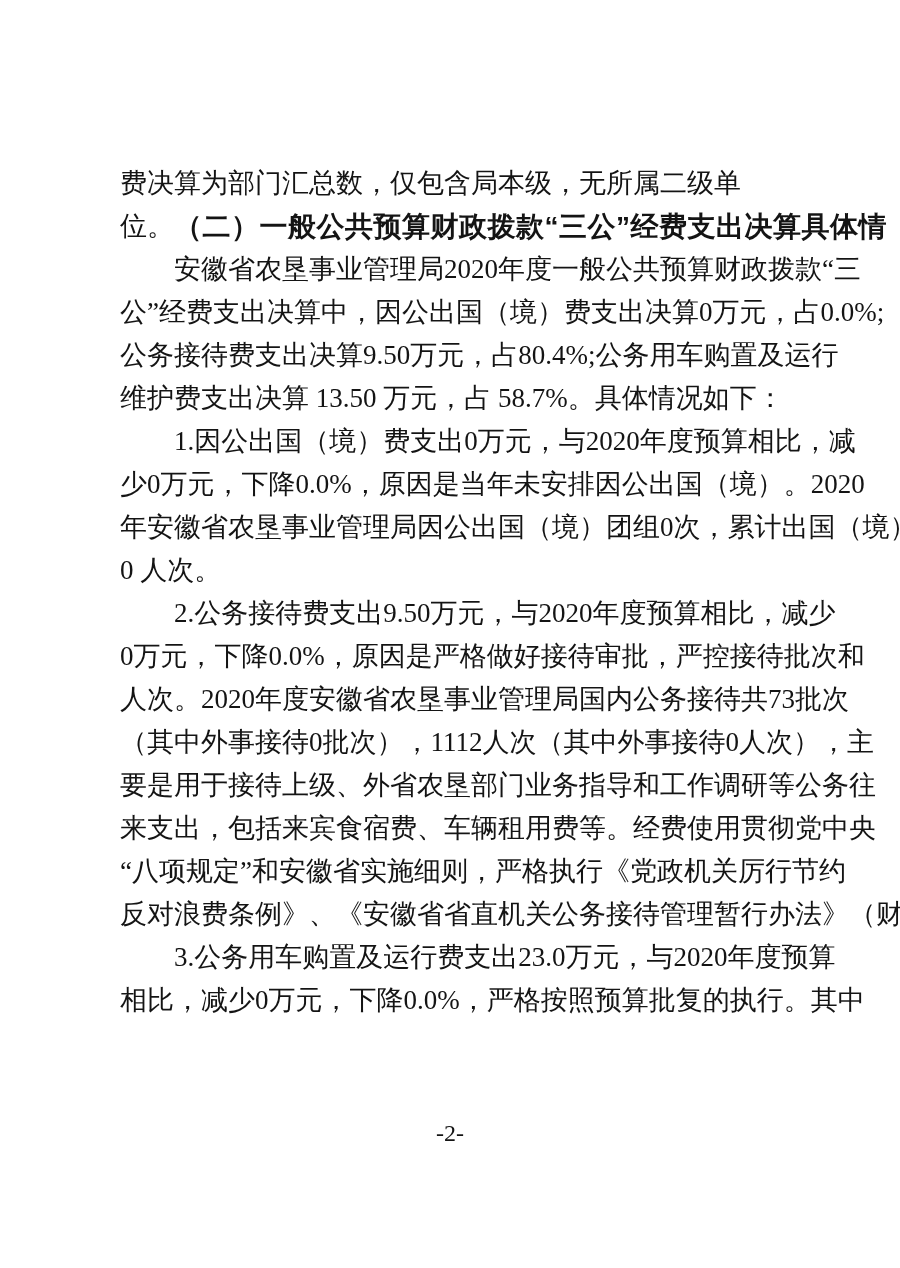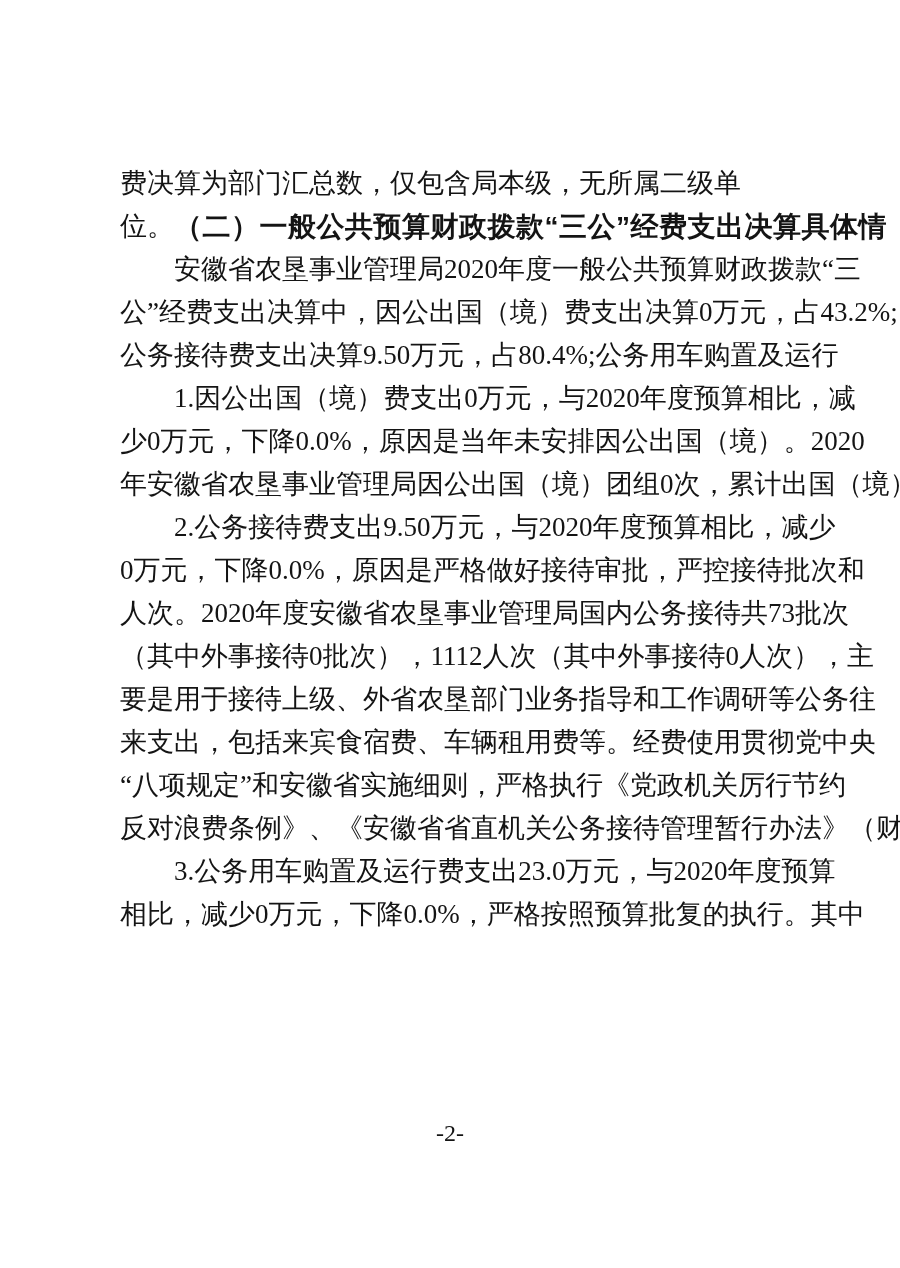--- a/index.html
+++ b/index.html
@@ -146,21 +146,21 @@
           <span>费</span>
           <span>支</span>
           <span>出</span>
           <span>决</span>
           <span>算</span>
           <span>0</span>
           <span>万</span>
           <span>元</span>
           <span>，</span>
           <span>占</span>
-          <span>43.2%;</span>
+          <span>0.0%;</span>
         </div>
         <div class="line flex">
           <span>公</span>
           <span>务</span>
           <span>接</span>
           <span>待</span>
           <span>费</span>
           <span>支</span>
           <span>出</span>
           <span>决</span>
@@ -174,20 +174,21 @@
           <span>公</span>
           <span>务</span>
           <span>用</span>
           <span>车</span>
           <span>购</span>
           <span>置</span>
           <span>及</span>
           <span>运</span>
           <span>行</span>
         </div>
+        <div class="line plain">维护费支出决算 13.50 万元，占 58.7%。具体情况如下：</div>
       </div>
       <div class="para body">
         <div class="line flex indent">
           <span>1.</span>
           <span>因</span>
           <span>公</span>
           <span>出</span>
           <span>国</span>
           <span>（</span>
           <span>境</span>
@@ -263,20 +264,21 @@
           <span>次</span>
           <span>，</span>
           <span>累</span>
           <span>计</span>
           <span>出</span>
           <span>国</span>
           <span>（</span>
           <span>境</span>
           <span>）</span>
         </div>
+        <div class="line plain">0 人次。</div>
       </div>
       <div class="para body">
         <div class="line flex indent">
           <span>2.</span>
           <span>公</span>
           <span>务</span>
           <span>接</span>
           <span>待</span>
           <span>费</span>
           <span>支</span>

